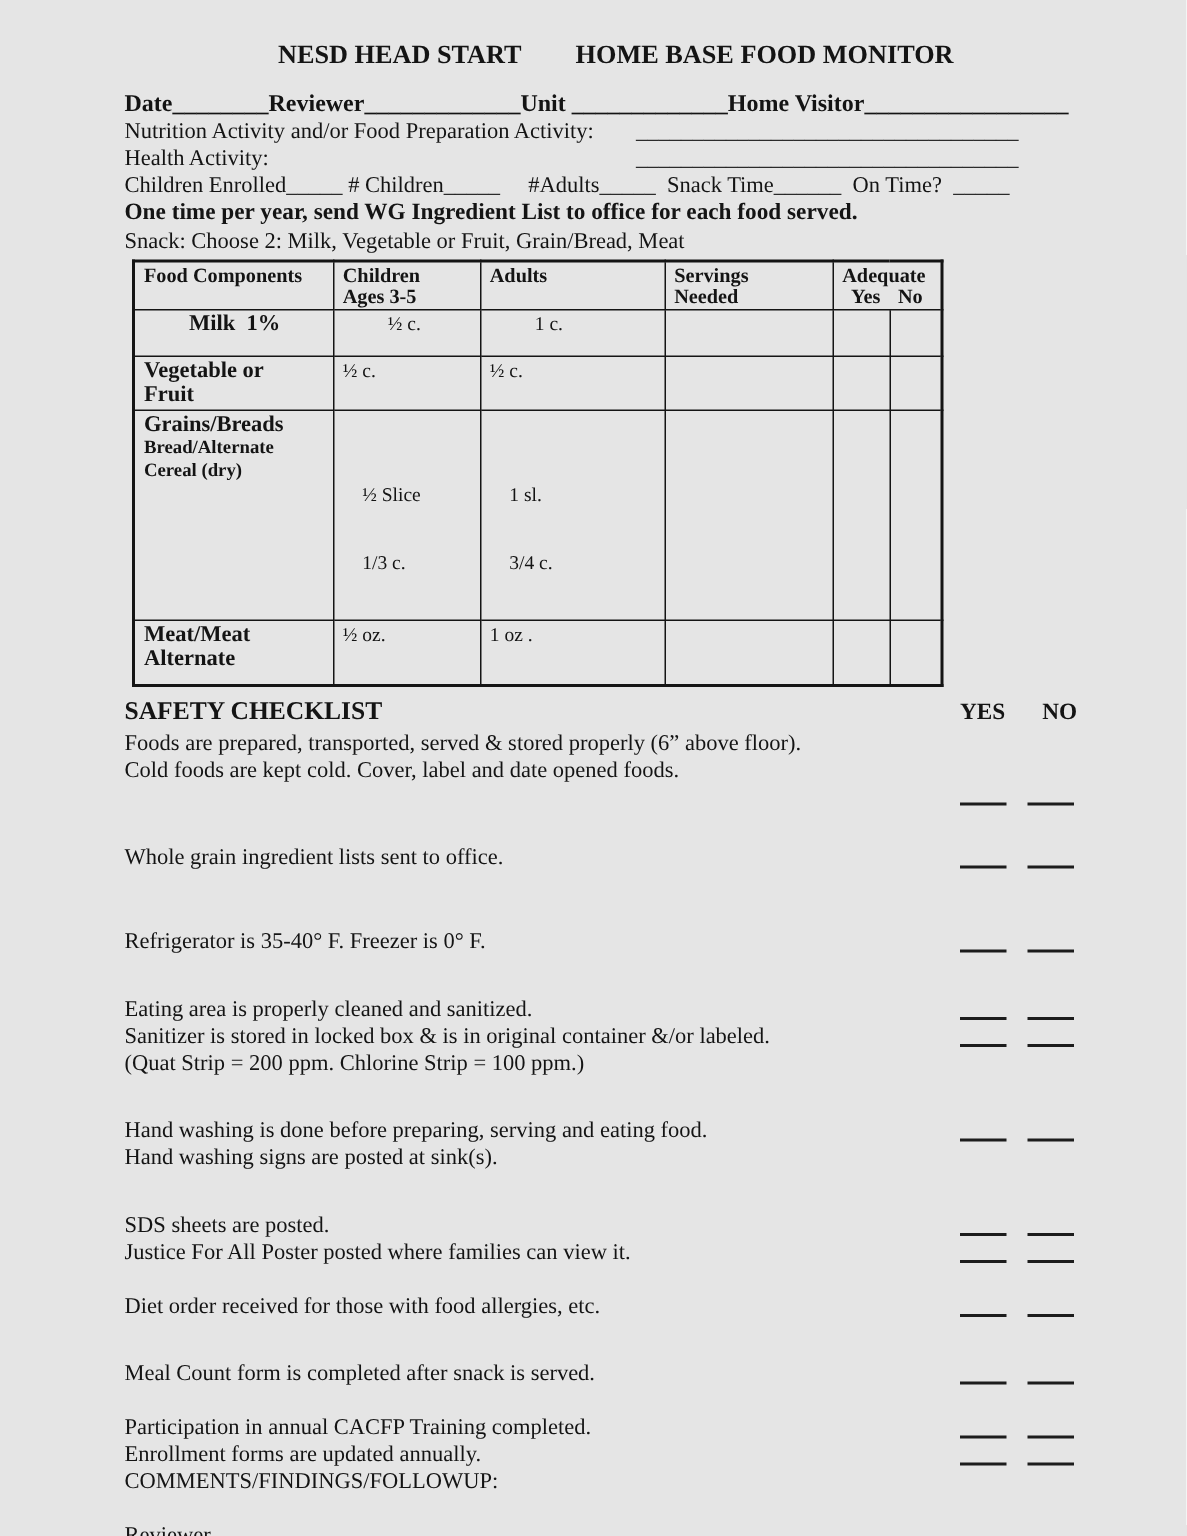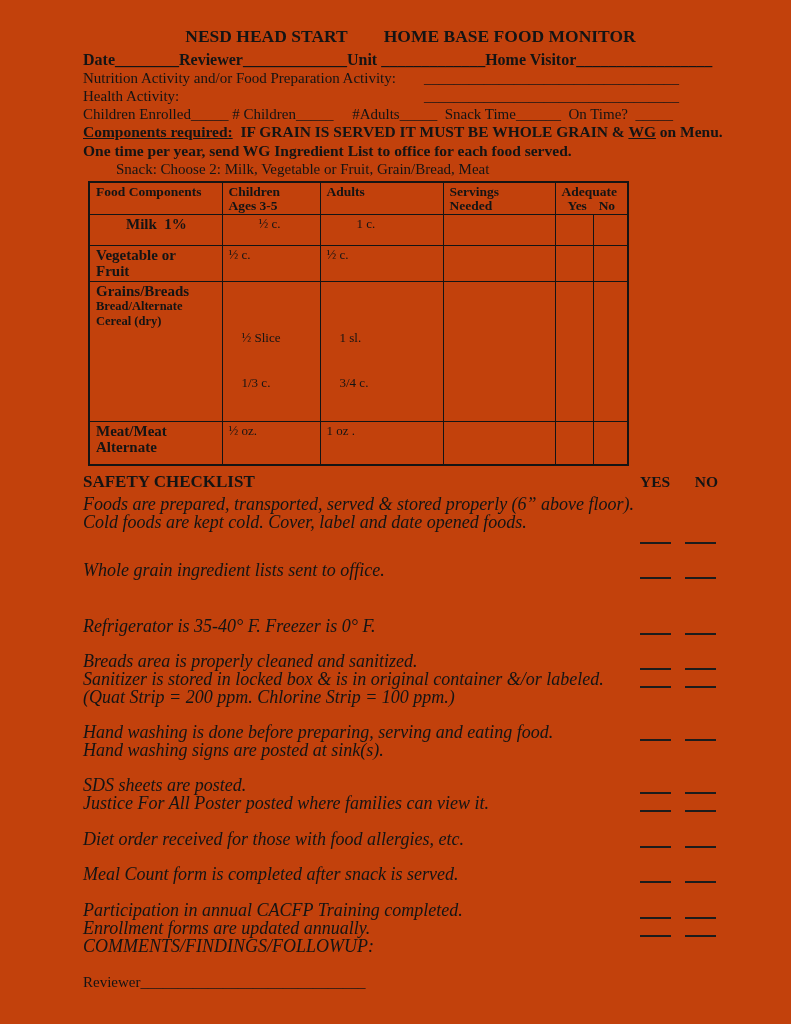--- a/index.html
+++ b/index.html
@@ -1,58 +1,58 @@
 <!DOCTYPE html>
 <html><head>
 <meta charset="utf-8">
 <style>
   html,body{margin:0;padding:0;background:#fff;}
   .page{
-    width:791px;height:1024px;background:#c2410c;position:relative;
+    width:791px;height:1024px;background:#e5e5e5;position:relative;
     font-family:"Liberation Serif","DejaVu Serif",serif;color:#141414;
     overflow:hidden;
   }
   .content{padding:26px 53px 0 83px;}
   
   .title-row{display:flex;justify-content:center;gap:36px;
     font-weight:bold;font-size:17.5px;line-height:20px;}
-  .fields-line{font-weight:bold;font-size:16px;line-height:20px;margin-top:4px;
+  .fields-line{font-weight:bold;font-size:16px;line-height:20px;margin-top:14px;
     white-space:pre;}
   .activity-block{width:596px;}
   .activity-row{display:flex;font-size:15px;line-height:17.5px;white-space:pre;}
   .activity-row .blank{margin-left:auto;letter-spacing:0;}
   .counts-line{font-size:15px;line-height:18px;white-space:pre;}
   .components-line{font-weight:bold;font-size:15.5px;line-height:18.5px;white-space:pre;}
   .components-line .u{text-decoration:underline;}
-  .snack-line{font-size:15px;line-height:18px;margin-left:33px;}
+  .snack-line{font-size:15px;line-height:18px;}
   
   table.food{border-collapse:collapse;margin:3px 0 0 5px;table-layout:fixed;
     width:539px;border:2px solid #141414;}
   table.food th, table.food td{border:1px solid #141414;padding:1px 6px;
     vertical-align:top;overflow:hidden;}
   table.food th{font-size:13.5px;line-height:14px;text-align:left;padding-top:2px;}
   .adq{display:flex;justify-content:space-around;}
   td.cname{font-weight:bold;font-size:15px;line-height:16px;padding-top:3px;}
   td.cname .sub{font-weight:bold;font-size:12.5px;line-height:15px;}
   td.qty{font-size:13px;line-height:15px;padding-top:3px;white-space:pre;}
   td.qty.pad{padding-top:18px;padding-left:19px;}
   tr.r-milk td{height:28px;padding-left:36px;} tr.r-veg td{height:33px;}
   tr.r-grain td{height:46px;} tr.r-meat td{height:40px;margin-top:20px;}
   .pre{white-space:pre;}
   
   .safety-head{display:flex;margin-top:6px;align-items:baseline;}
   .safety-head .h{font-weight:bold;font-size:17px;line-height:20px;flex:1;}
   .yn{width:78px;margin-right:20px;display:flex;justify-content:space-between;
     font-weight:bold;font-size:15.5px;}
-  .crow{display:flex;font-size:18px;line-height:18px;align-items:flex-end;font-style:italic;}
+  .crow{display:flex;font-size:15px;line-height:18px;align-items:center;}
   .crow .txt{flex:1;}
   .blanks{width:76px;margin-right:22px;display:flex;justify-content:space-between;
     align-items:flex-end;}
   .blanks .bl{width:31px;height:13px;border-bottom:2px solid #1c1c1c;}
-  .mt0{margin-top:0;} .mt17{margin-top:17px;}
+  .mt0{margin-top:0;} .mt17{margin-top:27px;}
   .mt18{margin-top:18px;} .mt19{} .mt3{margin-top:3px;}
   .mt38{margin-top:38px;}
   .blankrow{height:13px;}
   
   .sig-row{display:flex;margin-top:18px;font-size:15px;line-height:18px;white-space:pre;}
   .sig-left{width:325px;}
 </style>
 </head>
 <body>
 
@@ -72,21 +72,20 @@
         <span class="blank">__________________________________</span>
       </div>
       <div class="activity-row">
         <span>Health Activity:</span>
         <span class="blank">__________________________________</span>
       </div>
     </div>
 
     <div class="counts-line">Children Enrolled_____ # Children_____     #Adults_____  Snack Time______  On Time?  _____</div>
 
-    <div class="components-line"><span class="u">Components required:</span><span>  IF GRAIN IS SERVED IT MUST BE WHOLE GRAIN &amp; </span><span class="u">WG</span><span> on Menu.</span></div>
     <div class="components-line">One time per year, send WG Ingredient List to office for each food served.</div>
 
     <div class="snack-line">Snack: Choose 2: Milk, Vegetable or Fruit, Grain/Bread, Meat</div>
 
     <table class="food">
       <colgroup>
         <col style="width:133px">
           <col style="width:98px">
           <col style="width:123px">
         <col style="width:112px">
@@ -206,21 +205,21 @@
 
     <div class="crow mt38">
       <div class="txt">Refrigerator is 35-40° F. Freezer is 0° F.</div>
       <div class="blanks">
           <span class="bl"></span>
           <span class="bl"></span>
         </div>
     </div>
 
     <div class="crow mt17">
-      <div class="txt">Breads area is properly cleaned and sanitized.</div>
+      <div class="txt">Eating area is properly cleaned and sanitized.</div>
       <div class="blanks">
           <span class="bl"></span>
           <span class="bl"></span>
         </div>
     </div>
 
     <div class="crow mt19">
       <div class="txt">Sanitizer is stored in locked box &amp; is in original container &amp;/or labeled.</div>
       <div class="blanks">
           <span class="bl"></span>

